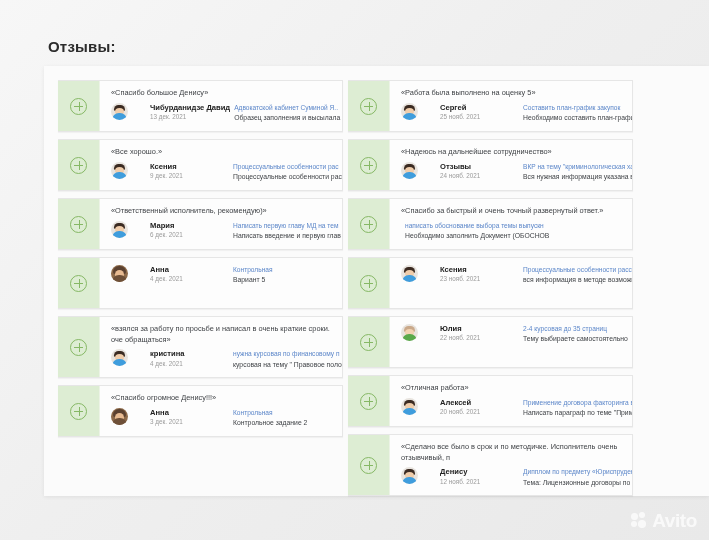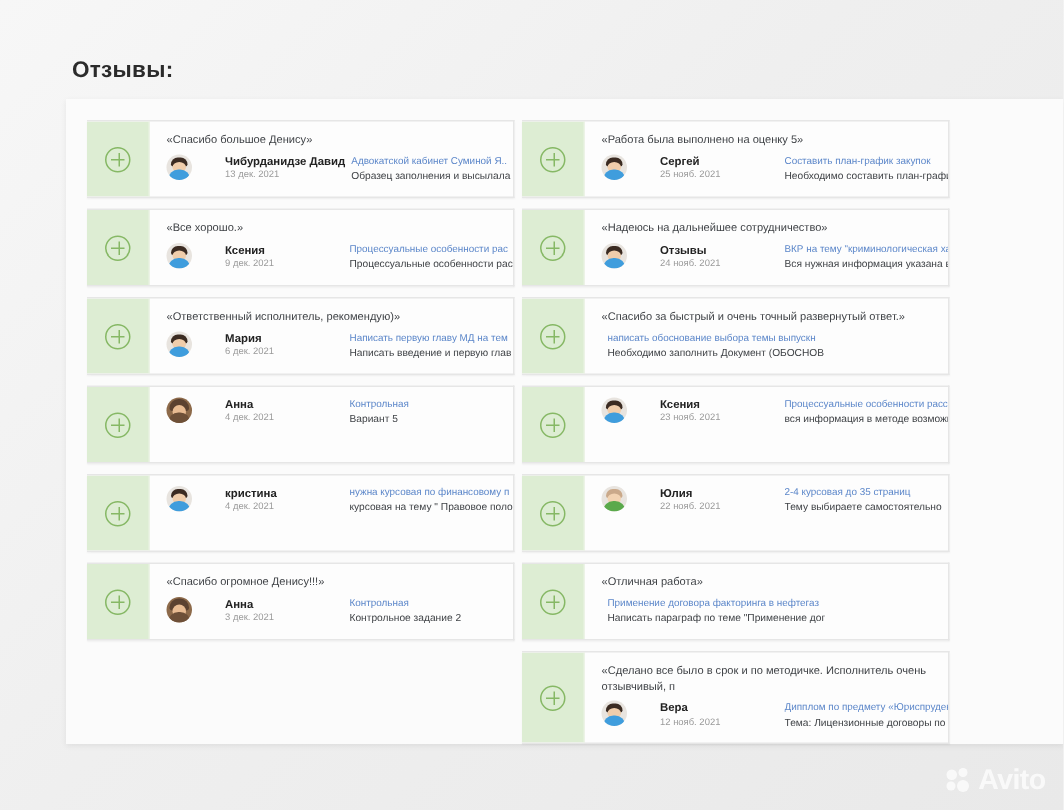--- a/index.html
+++ b/index.html
@@ -306,20 +306,21 @@
                 <div class="task-desc">Вариант 5</div>
               </div>
             </div>
           </div>
         </div>
         <div class="review-card">
           <div class="card-gutter">
             <span class="plus-icon"></span>
           </div>
           <div class="card-body">
+            <div class="review-text two-line">«взялся за работу по просьбе и написал в очень краткие сроки. оче обращаться»</div>
             <div class="card-lower">
               <div class="author-block">
                 <span class="avatar">
                   <span class="hair"></span>
                   <span class="face"></span>
                   <span class="body"></span>
                 </span>
                 <div class="author-meta">
                   <div class="author-name">кристина</div>
                   <div class="author-date">4 дек. 2021</div>
@@ -471,20 +472,31 @@
             </div>
           </div>
         </div>
         <div class="review-card">
           <div class="card-gutter">
             <span class="plus-icon"></span>
           </div>
           <div class="card-body">
             <div class="review-text">«Отличная работа»</div>
             <div class="card-lower">
+              <div class="author-block">
+                <span class="avatar">
+                  <span class="hair"></span>
+                  <span class="face"></span>
+                  <span class="body"></span>
+                </span>
+                <div class="author-meta">
+                  <div class="author-name">Алексей</div>
+                  <div class="author-date">20 нояб. 2021</div>
+                </div>
+              </div>
               <div class="task-block">
                 <div class="task-link">Применение договора факторинга в нефтегаз</div>
                 <div class="task-desc">Написать параграф по теме "Применение дог</div>
               </div>
             </div>
           </div>
         </div>
         <div class="review-card">
           <div class="card-gutter">
             <span class="plus-icon"></span>
@@ -492,21 +504,21 @@
           <div class="card-body">
             <div class="review-text two-line">«Сделано все было в срок и по методичке. Исполнитель очень отзывчивый, п</div>
             <div class="card-lower">
               <div class="author-block">
                 <span class="avatar">
                   <span class="hair"></span>
                   <span class="face"></span>
                   <span class="body"></span>
                 </span>
                 <div class="author-meta">
-                  <div class="author-name">Вера</div>
+                  <div class="author-name">Денису</div>
                   <div class="author-date">12 нояб. 2021</div>
                 </div>
               </div>
               <div class="task-block">
                 <div class="task-link">Дипплом по предмету «Юриспруденция»</div>
                 <div class="task-desc">Тема: Лицензионные договоры по гражданск</div>
               </div>
             </div>
           </div>
         </div>

